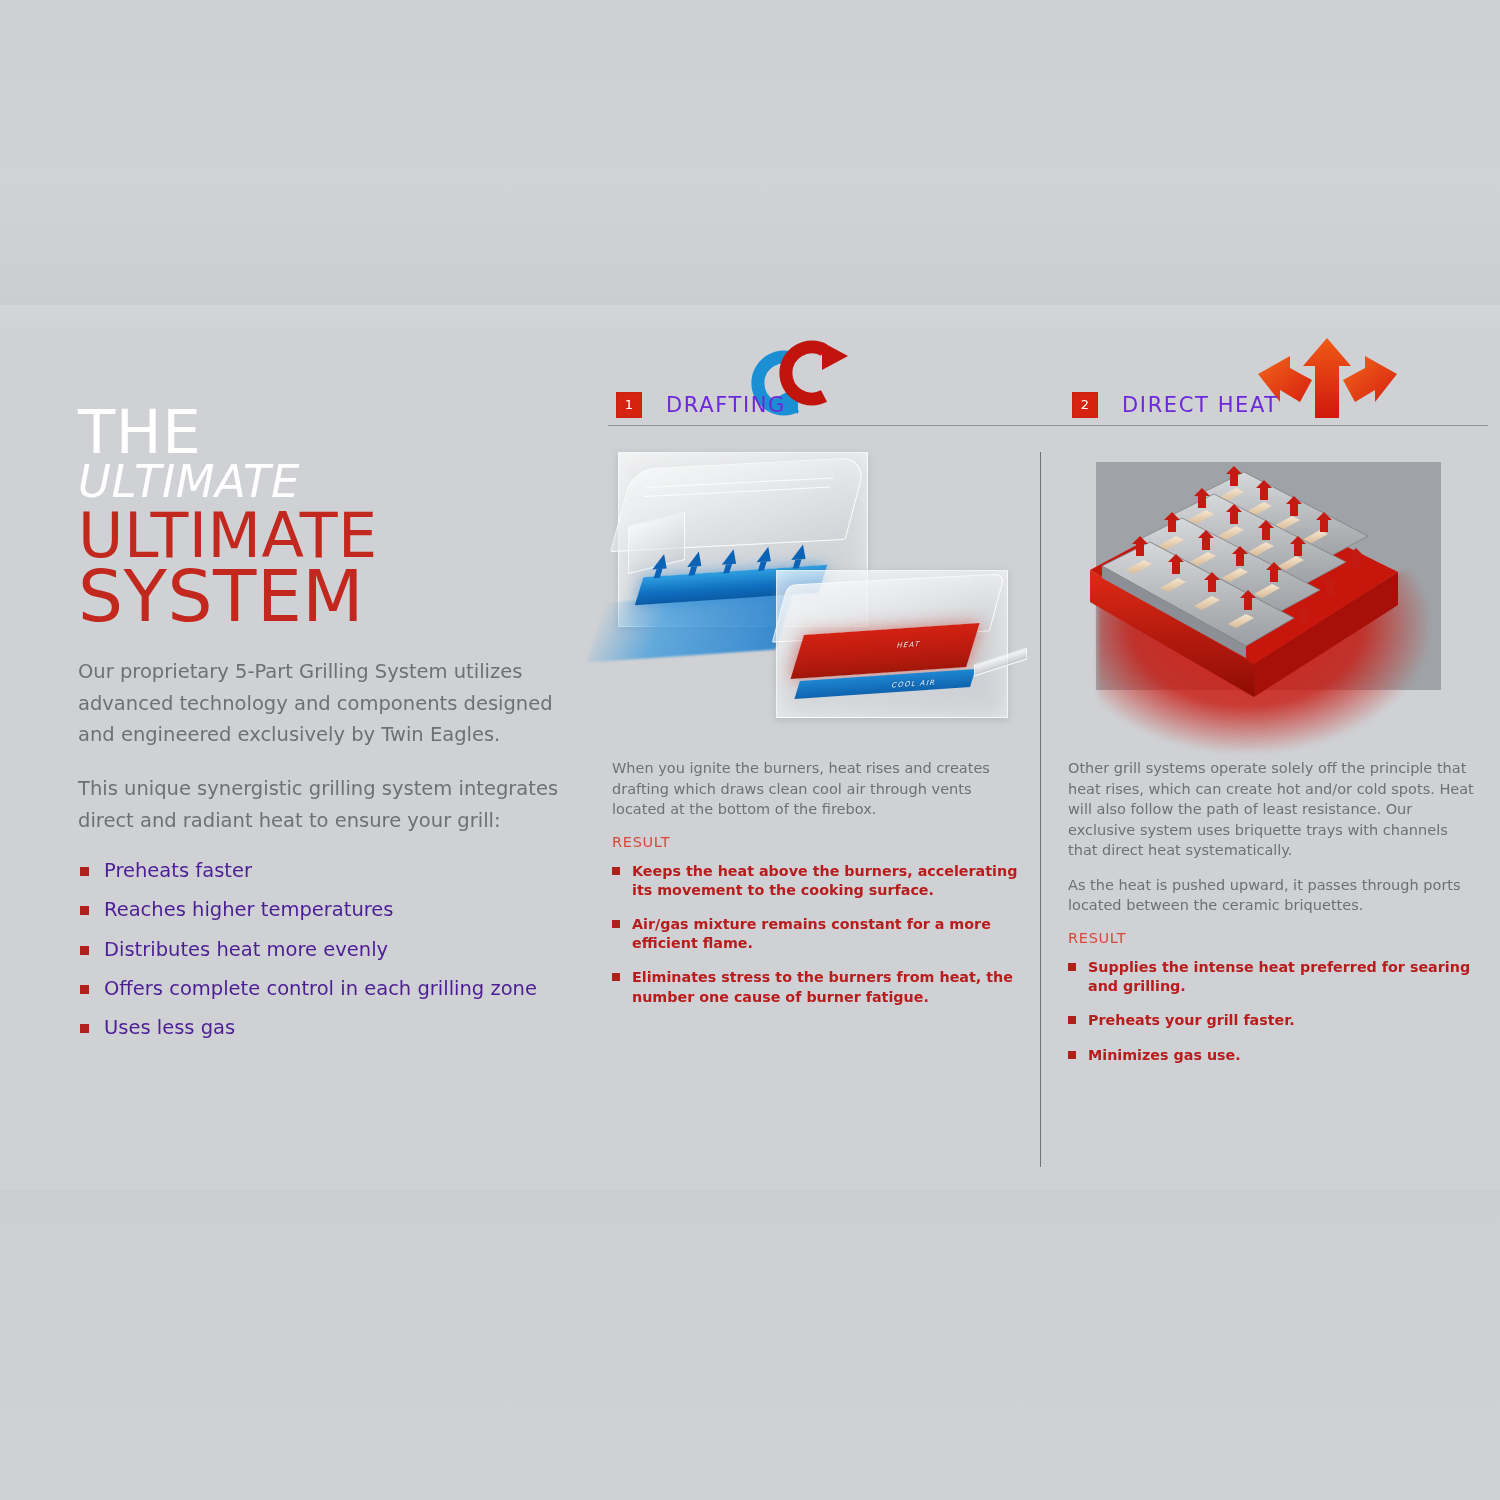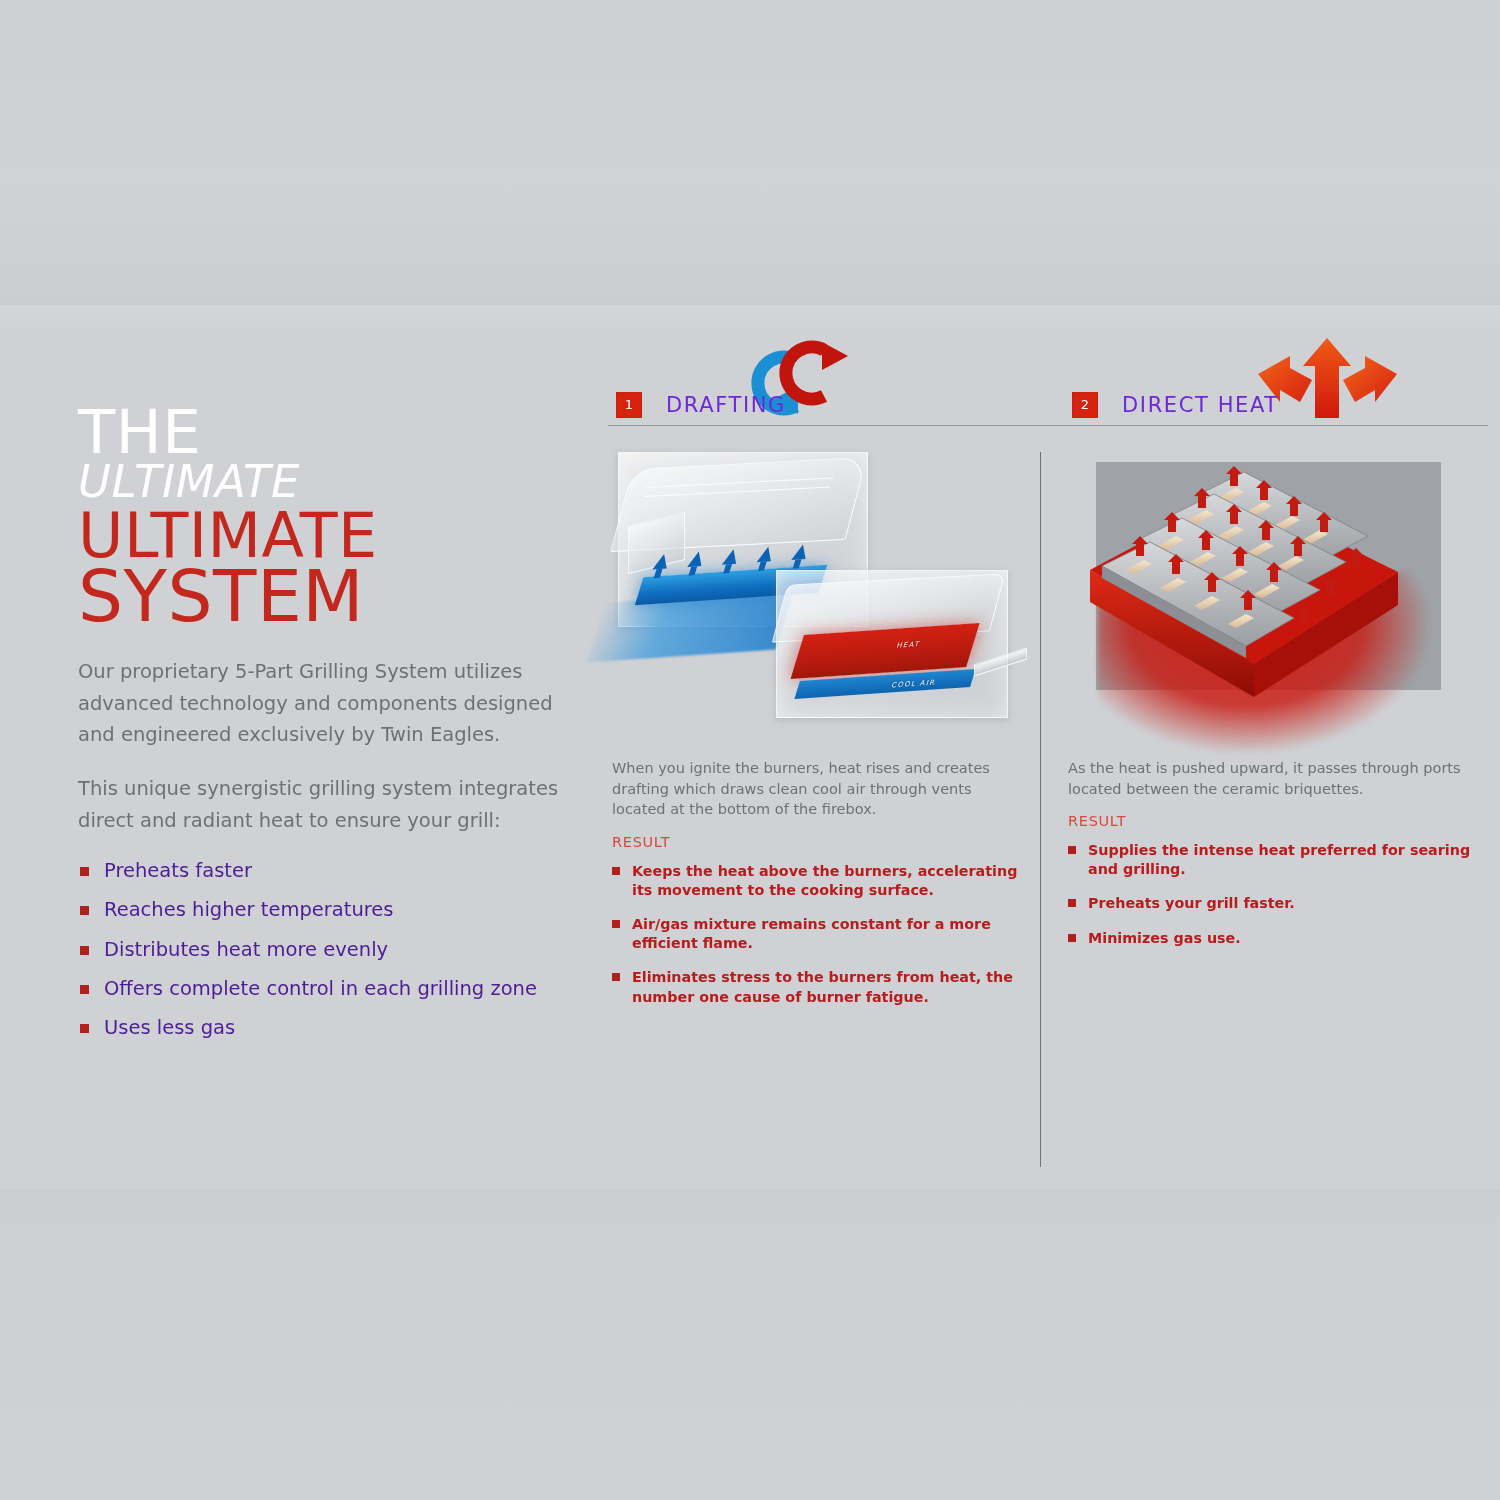--- a/index.html
+++ b/index.html
@@ -348,20 +348,21 @@
     <div class="result">RESULT</div>
     <ul class="rbul">
       <li><span class="sq"></span><span>Keeps the heat above the burners, accelerating its movement to the cooking surface.</span></li>
       <li><span class="sq"></span><span>Air/gas mixture remains constant for a more efficient flame.</span></li>
       <li><span class="sq"></span><span>Eliminates stress to the burners from heat, the number one cause of burner fatigue.</span></li>
     </ul>
   </div>
 
   <div class="col" style="left:1068px;top:758px;width:412px;">
     <div class="body">
+      <p>Other grill systems operate solely off the principle that heat rises, which can create hot and/or cold spots. Heat will also follow the path of least resistance. Our exclusive system uses briquette trays with channels that direct heat systematically.</p>
       <p>As the heat is pushed upward, it passes through ports located between the ceramic briquettes.</p>
     </div>
     <div class="result">RESULT</div>
     <ul class="rbul">
       <li><span class="sq"></span><span>Supplies the intense heat preferred for searing and grilling.</span></li>
       <li><span class="sq"></span><span>Preheats your grill faster.</span></li>
       <li><span class="sq"></span><span>Minimizes gas use.</span></li>
     </ul>
   </div>
 

